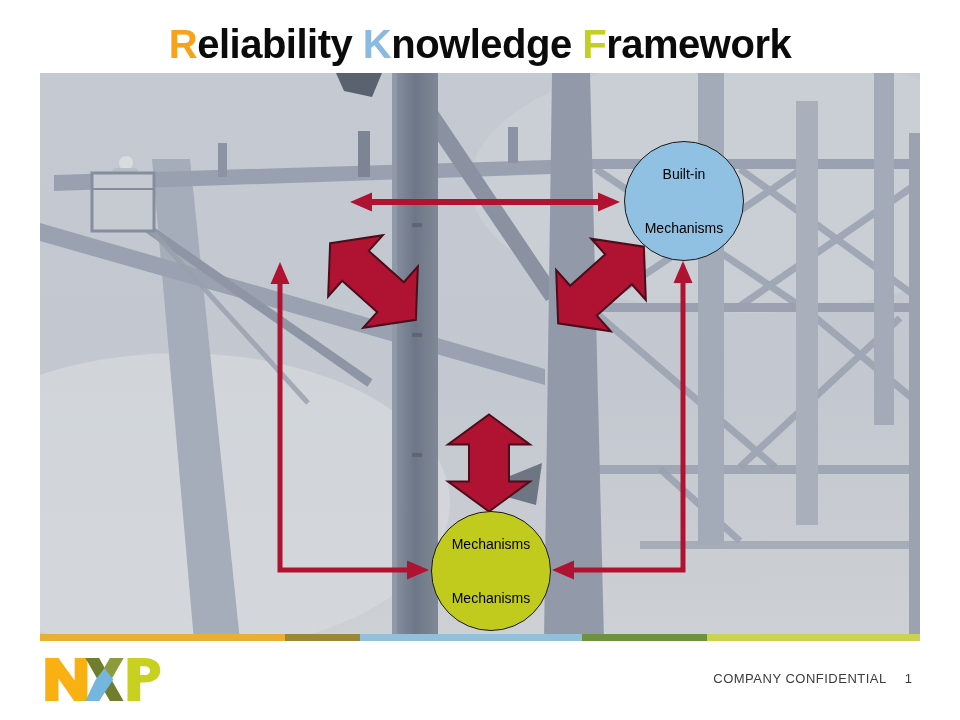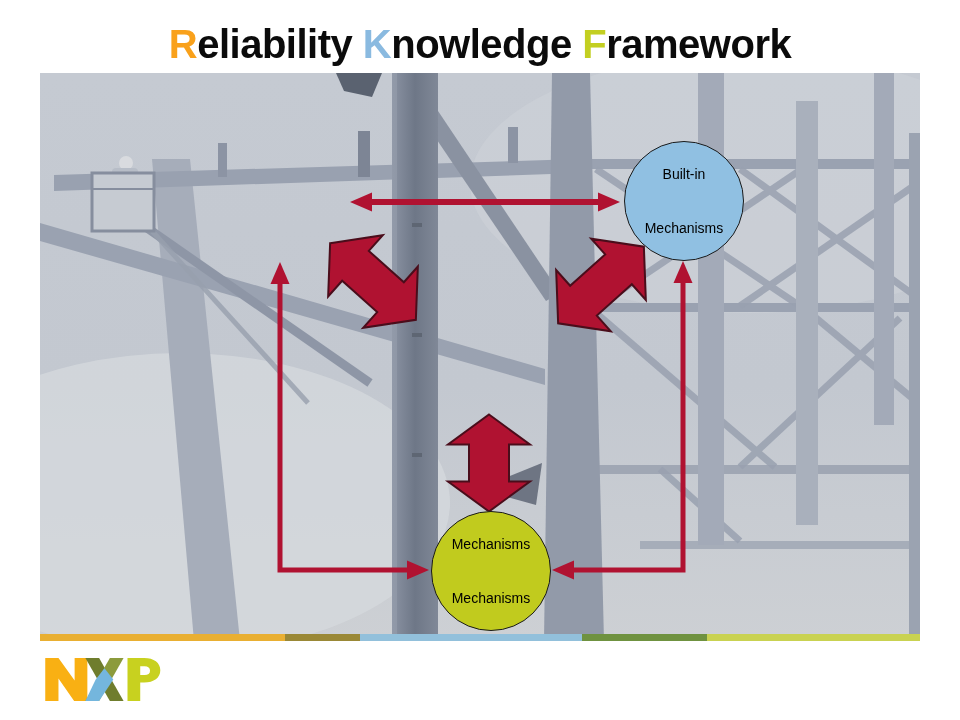--- a/index.html
+++ b/index.html
@@ -167,14 +167,15 @@
   </div>
 
   <svg class="logo" viewBox="0 0 120 48" aria-hidden="true">
     <path d="M0,2 h13.5 l16.5,23 V2 H43 V46 H29.5 L13.5,23 V46 H0 z" fill="#F9B013"></path>
     <polygon points="41,2 55,2 80,46 66,46" fill="#6F7D2D"></polygon>
     <polygon points="66,2 80,2 55,46 41,46" fill="#8C9B3C"></polygon>
     <polygon points="60.5,12.5 69.5,24 55,46 41,46 51.5,24" fill="#74B6DD"></polygon>
     <path d="M84,2 h17 c10,0 16.5,4.8 16.5,12.5 c0,7.7 -6.5,12.5 -16.5,12.5 h-4 v19 h-13 z M97,10.5 h4.5 c3.5,0 5.5,1.6 5.5,4.5 c0,2.9 -2,4.5 -5.5,4.5 H97 z" fill-rule="evenodd" fill="#C8D11F"></path>
   </svg>
 
+  <div class="confidential"><span>COMPANY CONFIDENTIAL</span><span class="page">1</span></div>
 
 </div>
 
 </body></html>

